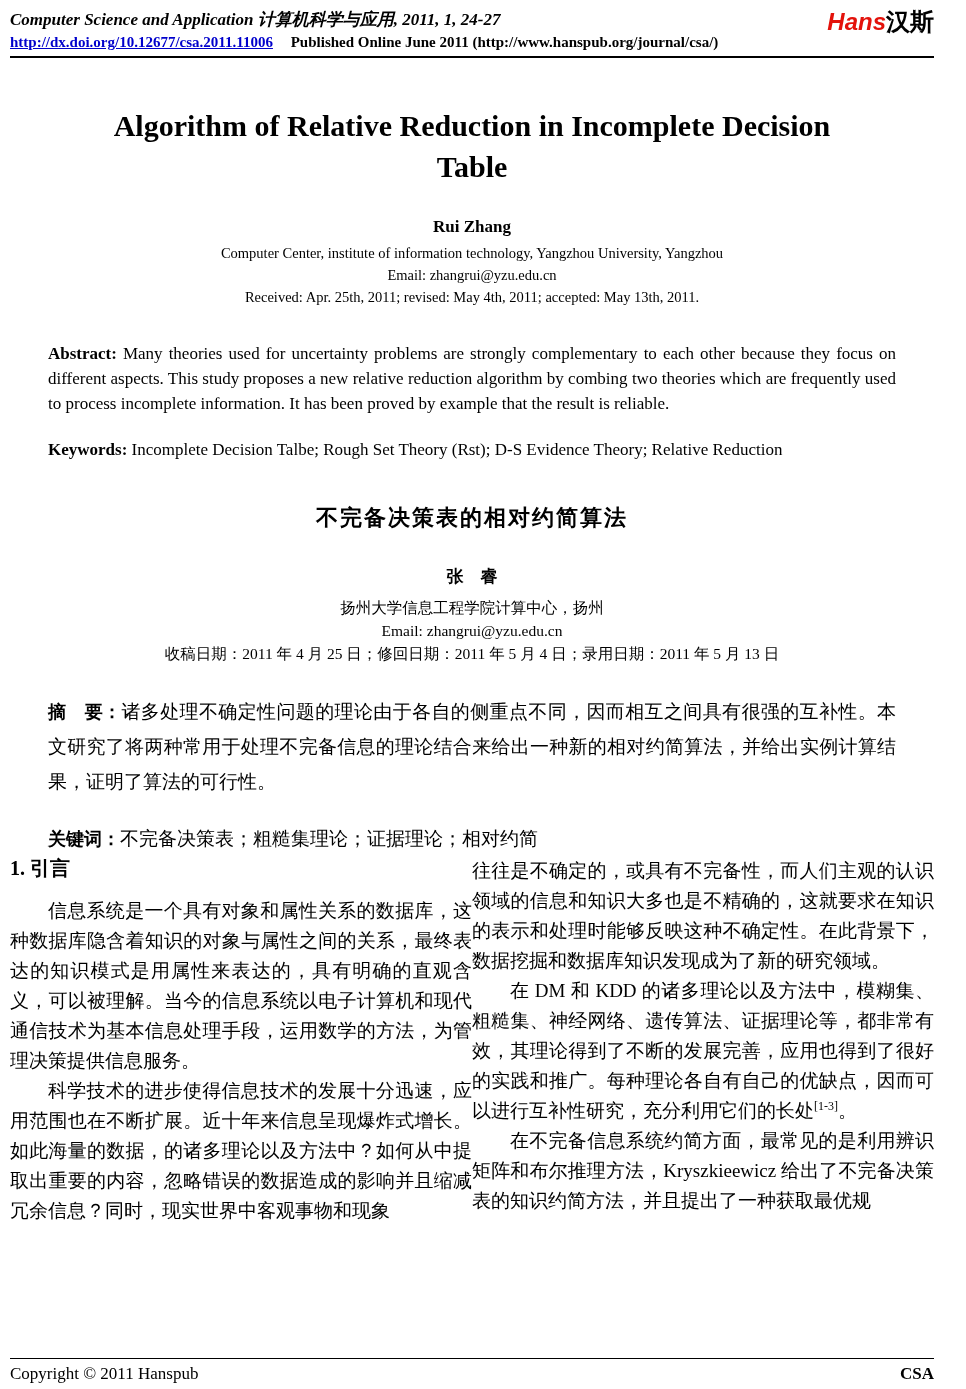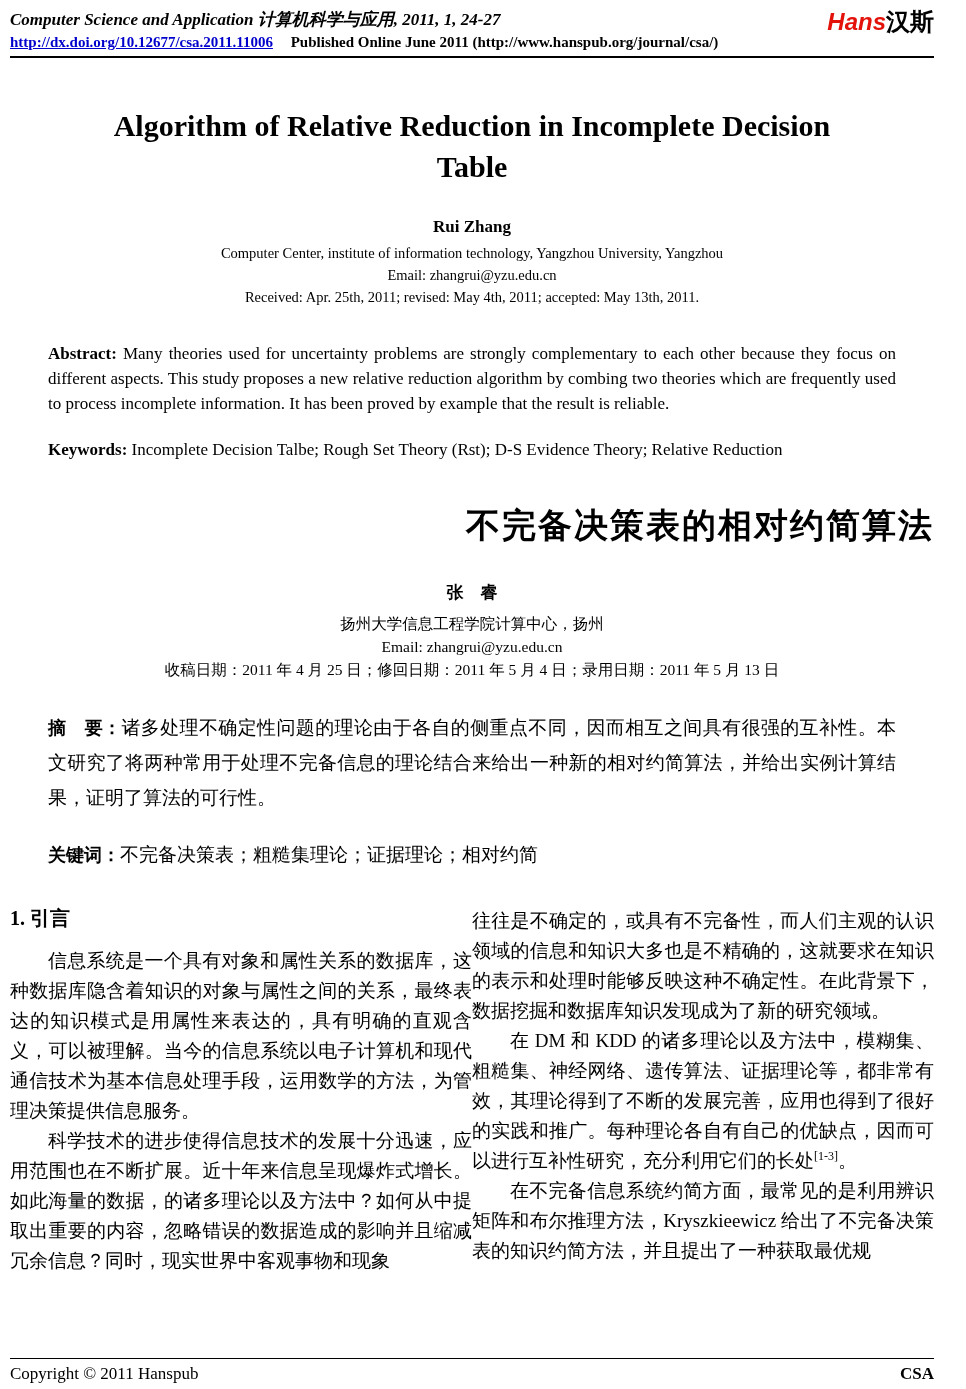--- a/index.html
+++ b/index.html
@@ -27,29 +27,29 @@
   .header-rule{height:2px;background:var(--ink);margin-top:5px;}
   
   .en-title{margin:48px auto 0;max-width:720px;text-align:center;font-size:30px;font-weight:bold;line-height:1.35;}
   .en-author{margin-top:30px;text-align:center;font-size:17px;font-weight:bold;}
   .meta-line{text-align:center;font-size:14.5px;line-height:1.5;}
   .meta-first{margin-top:6px;}
   .abstract-block{margin:34px 38px 0;font-size:17px;line-height:1.45;text-align:justify;}
   .keywords-block{margin:22px 38px 16px;font-size:17px;line-height:1.45;text-align:justify;}
   .lbl{font-weight:bold;}
   
-  .cn-title{margin-top:40px;text-align:right;font-size:34px;font-weight:bold;letter-spacing:2px;}
+  .cn-title{margin-top:40px;text-align:center;font-size:22px;font-weight:bold;letter-spacing:2px;}
   .cn-author{margin-top:32px;text-align:center;font-size:17px;font-weight:bold;}
   .cn-meta{text-align:center;font-size:15.5px;line-height:1.5;}
   .cn-meta-first{margin-top:8px;}
   .cn-abstract{margin:28px 38px 0;font-size:19px;line-height:1.85;text-align:justify;}
   .cn-keywords{margin:22px 38px 0;font-size:19px;line-height:1.85;text-align:justify;}
   .cn-lbl{font-weight:bold;font-family:"Liberation Sans","DejaVu Sans",sans-serif;font-size:18px;}
   
-  .columns{margin-top:34px;display:flex;}
+  .columns{display:flex;}
   .col{flex:1;min-width:0;}
   .section-heading{font-size:20px;font-weight:bold;margin:0 0 16px 0;line-height:1.2;}
   .body-para{font-size:19px;line-height:30px;text-align:justify;margin:0;}
   .indent{text-indent:2em;}
   sup{font-size:12px;line-height:0;}
   
   .footer{position:absolute;left:10px;right:10px;bottom:5px;background:#ffffff;padding-top:3px;}
   .footer-rule{height:1px;background:var(--ink);margin-bottom:5px;}
   .footer-row{display:flex;justify-content:space-between;font-size:17px;}
   .footer-right{font-weight:bold;}

